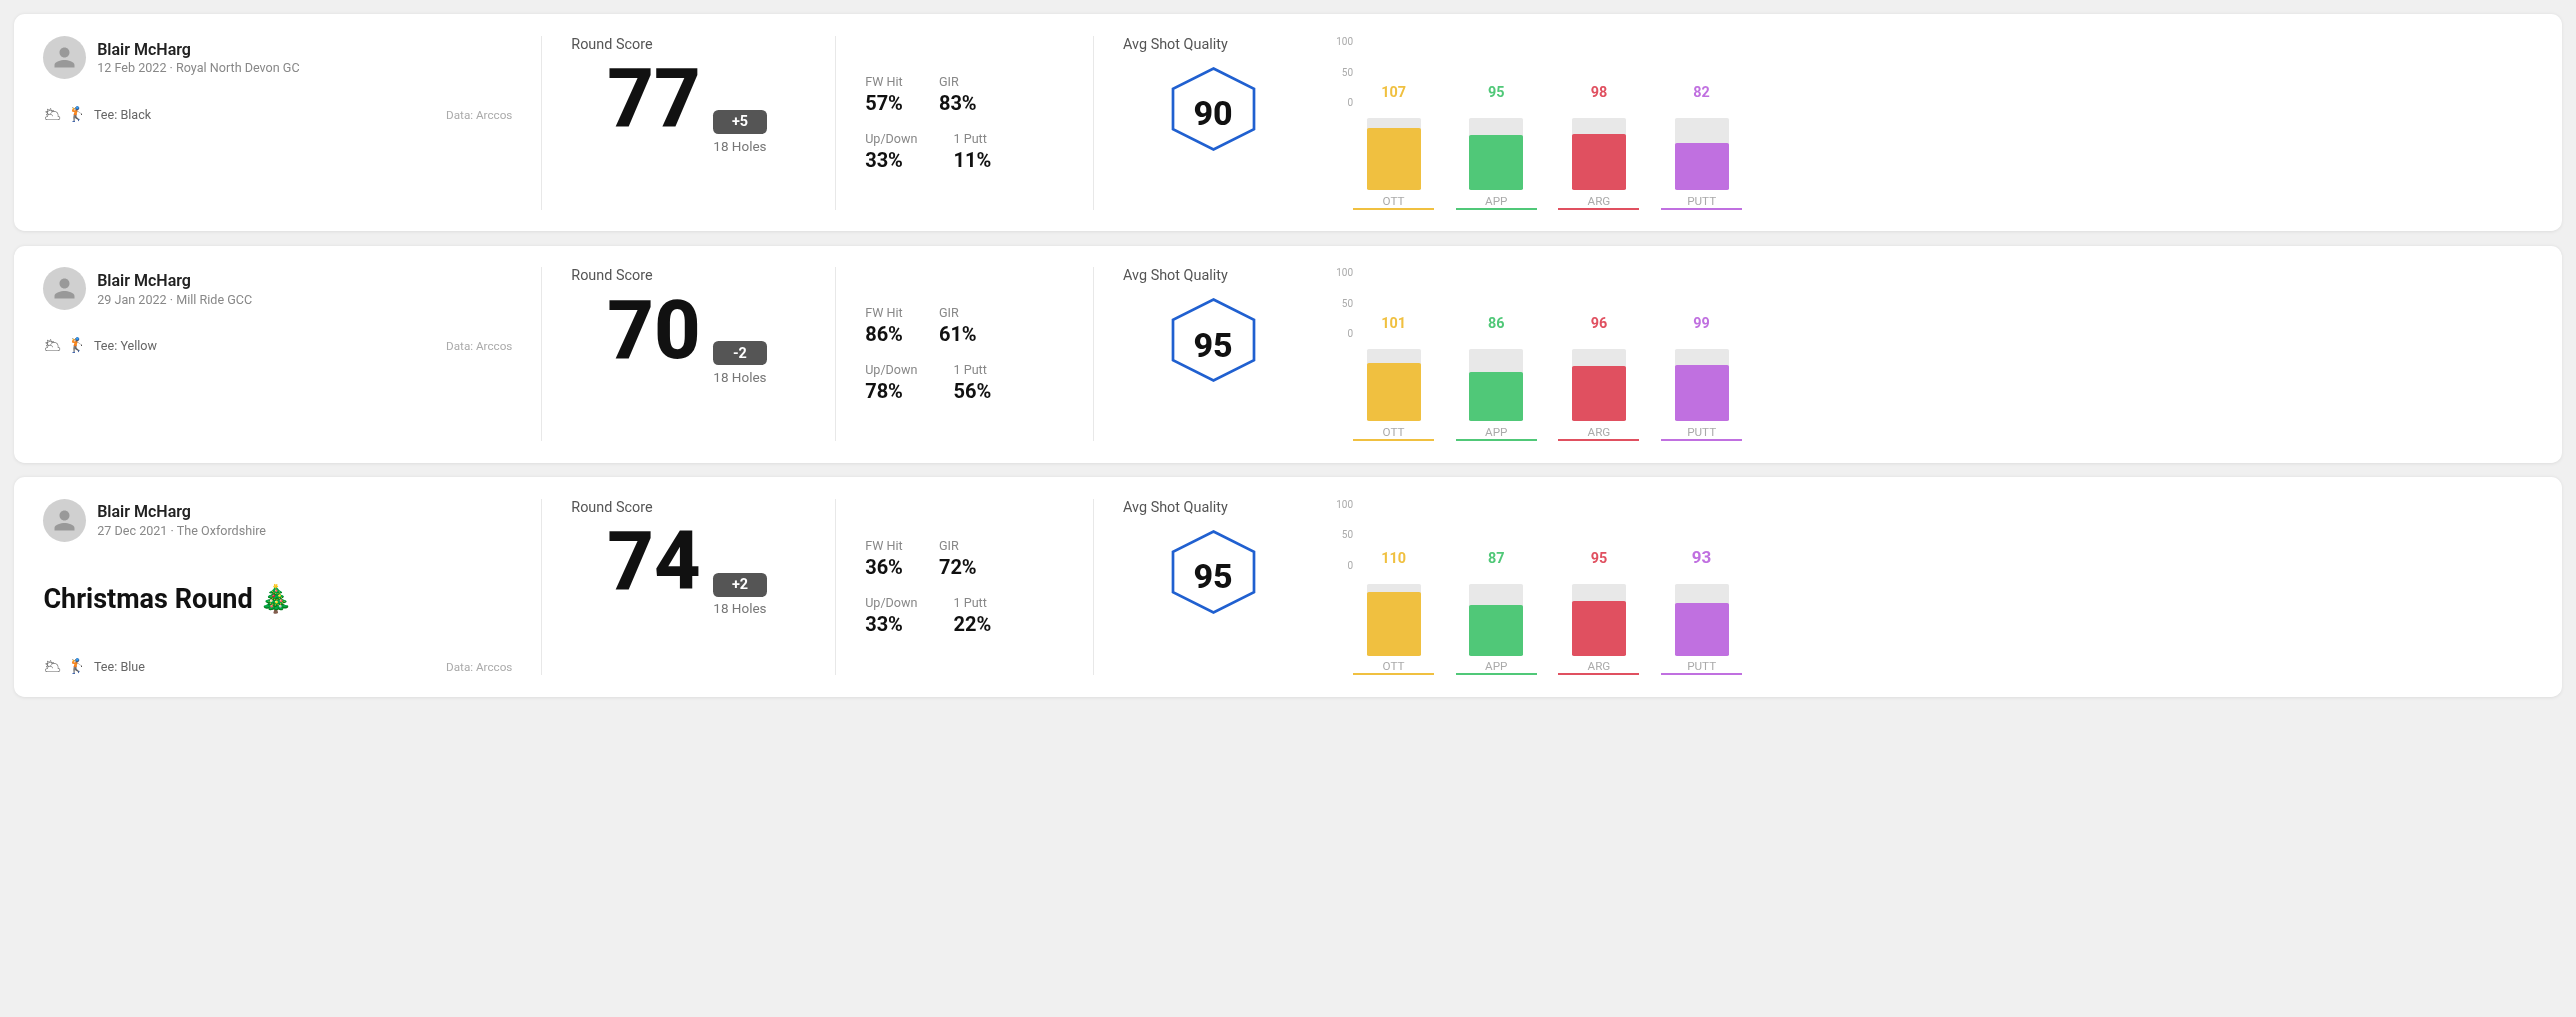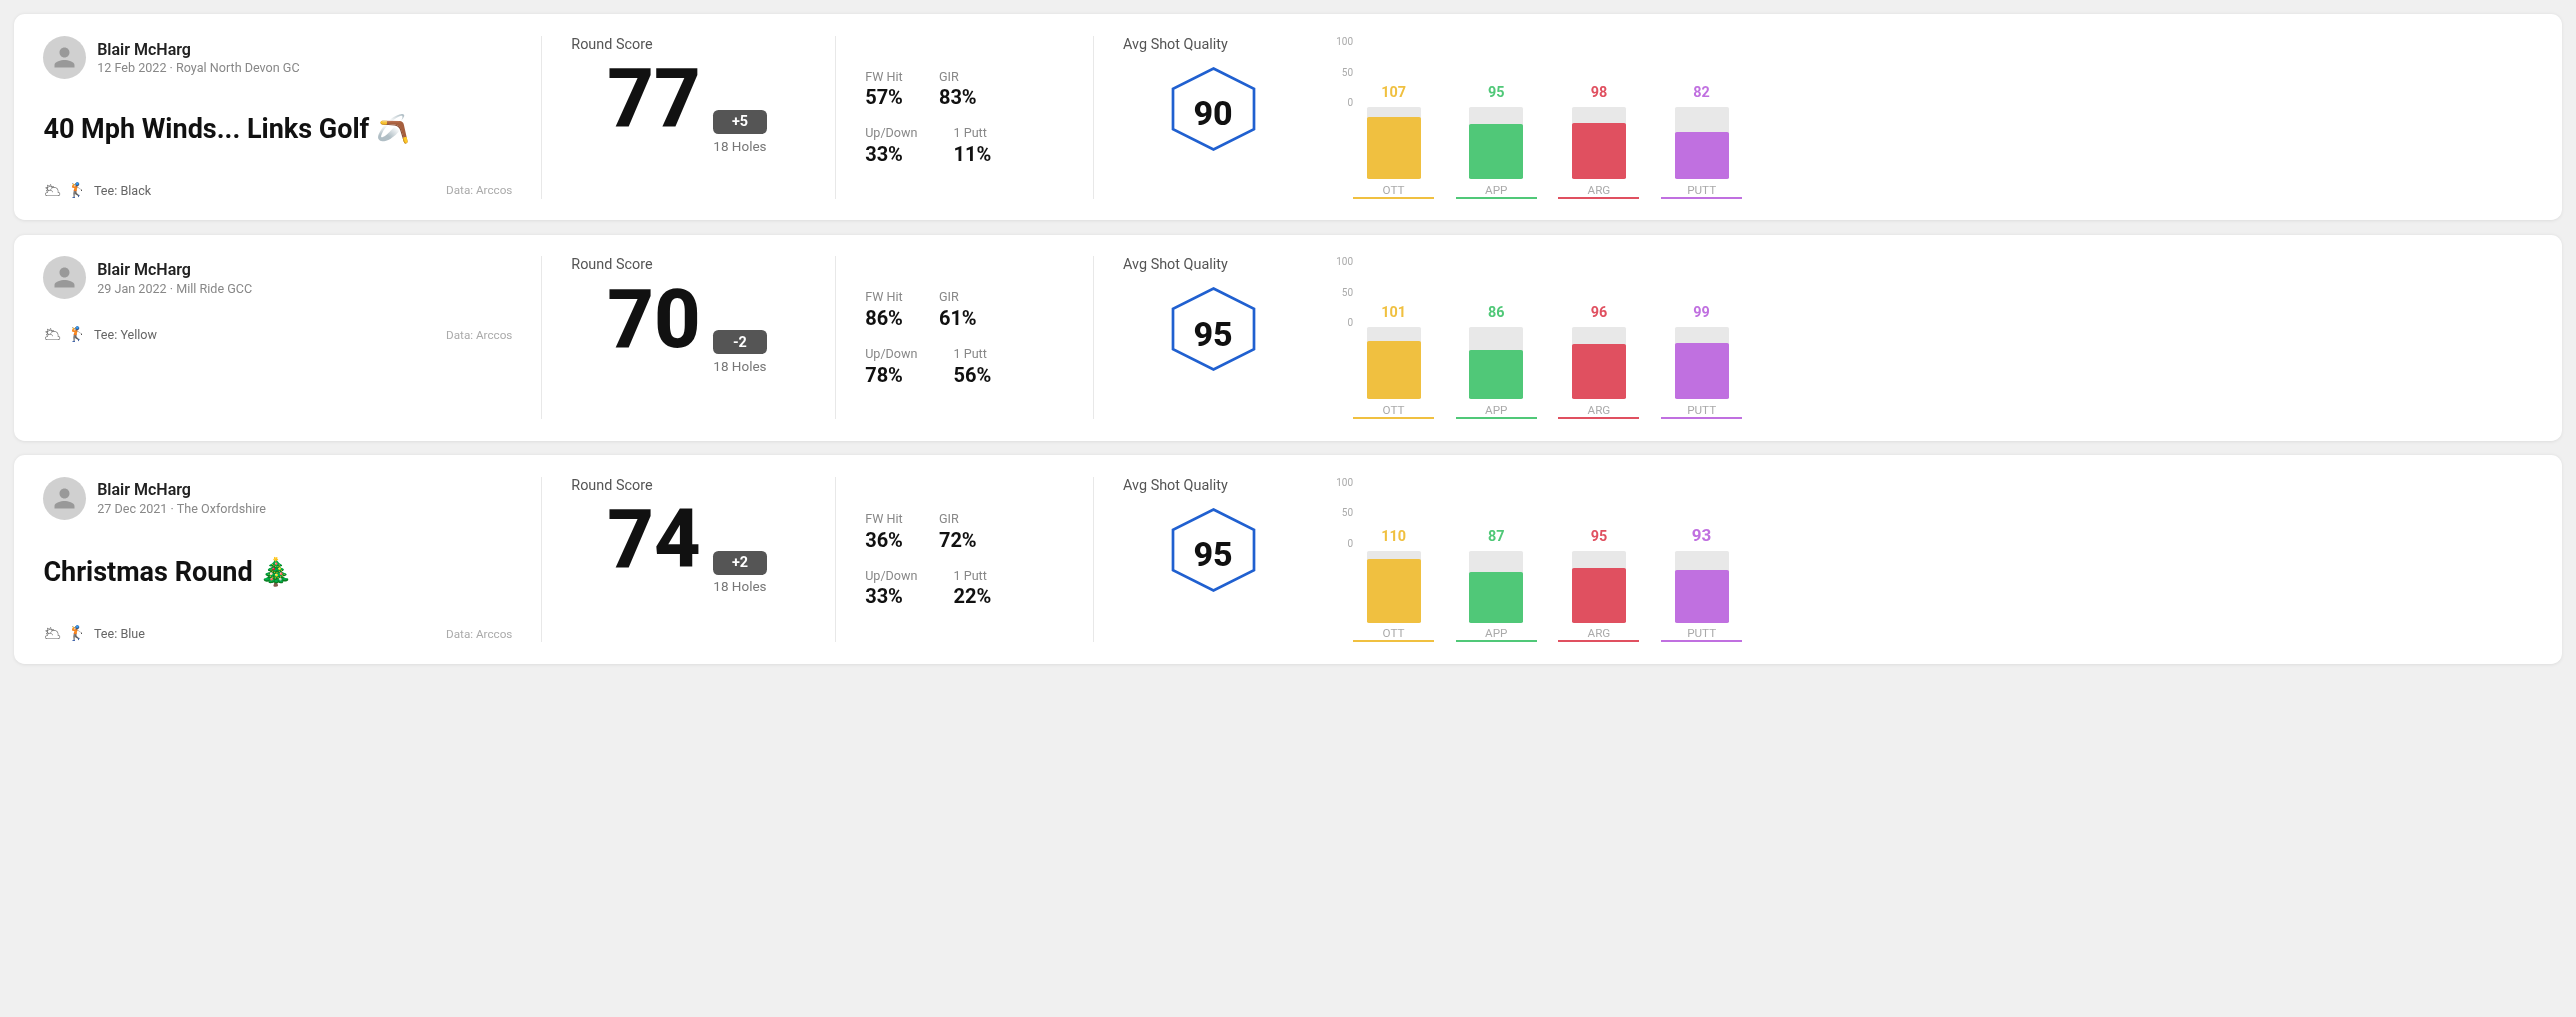--- a/index.html
+++ b/index.html
@@ -245,21 +245,21 @@
     .chart-inner {
       display: flex;
       gap: 21.7px;
       align-items: flex-end;
     }
 
     .chart-col {
       display: flex;
       flex-direction: column;
       align-items: center;
-      gap: 6px;
+      gap: 17px;
       width: 81px;
     }
 
     .chart-bar-outer {
       width: 54px;
       height: 72px;
       background: #e8e8e8;
       position: relative;
       border-radius: 1.8px;
       overflow: visible;
@@ -334,21 +334,20 @@
         <div class="avatar">
           <svg viewBox="0 0 24 24">
             <path d="M12 12c2.7 0 4.8-2.1 4.8-4.8S14.7 2.4 12 2.4 7.2 4.5 7.2 7.2 9.3 12 12 12zm0 2.4c-3.2 0-9.6 1.6-9.6 4.8v2.4h19.2v-2.4c0-3.2-6.4-4.8-9.6-4.8z"></path>
           </svg>
         </div>
         <div class="user-text">
           <div class="user-name">Blair McHarg</div>
           <div class="user-date">12 Feb 2022 · Royal North Devon GC</div>
         </div>
       </div>
-      <div class="round-title">40 Mph Winds... Links Golf 🪃</div>
       <div class="card-footer">
         <div class="tee-info">
           <span class="tee-icon">🌥</span>
           <span class="tee-icon">🏌️</span>
           <span>Tee: Black</span>
         </div>
         <div class="data-source">Data: Arccos</div>
       </div>
     </div>
 

